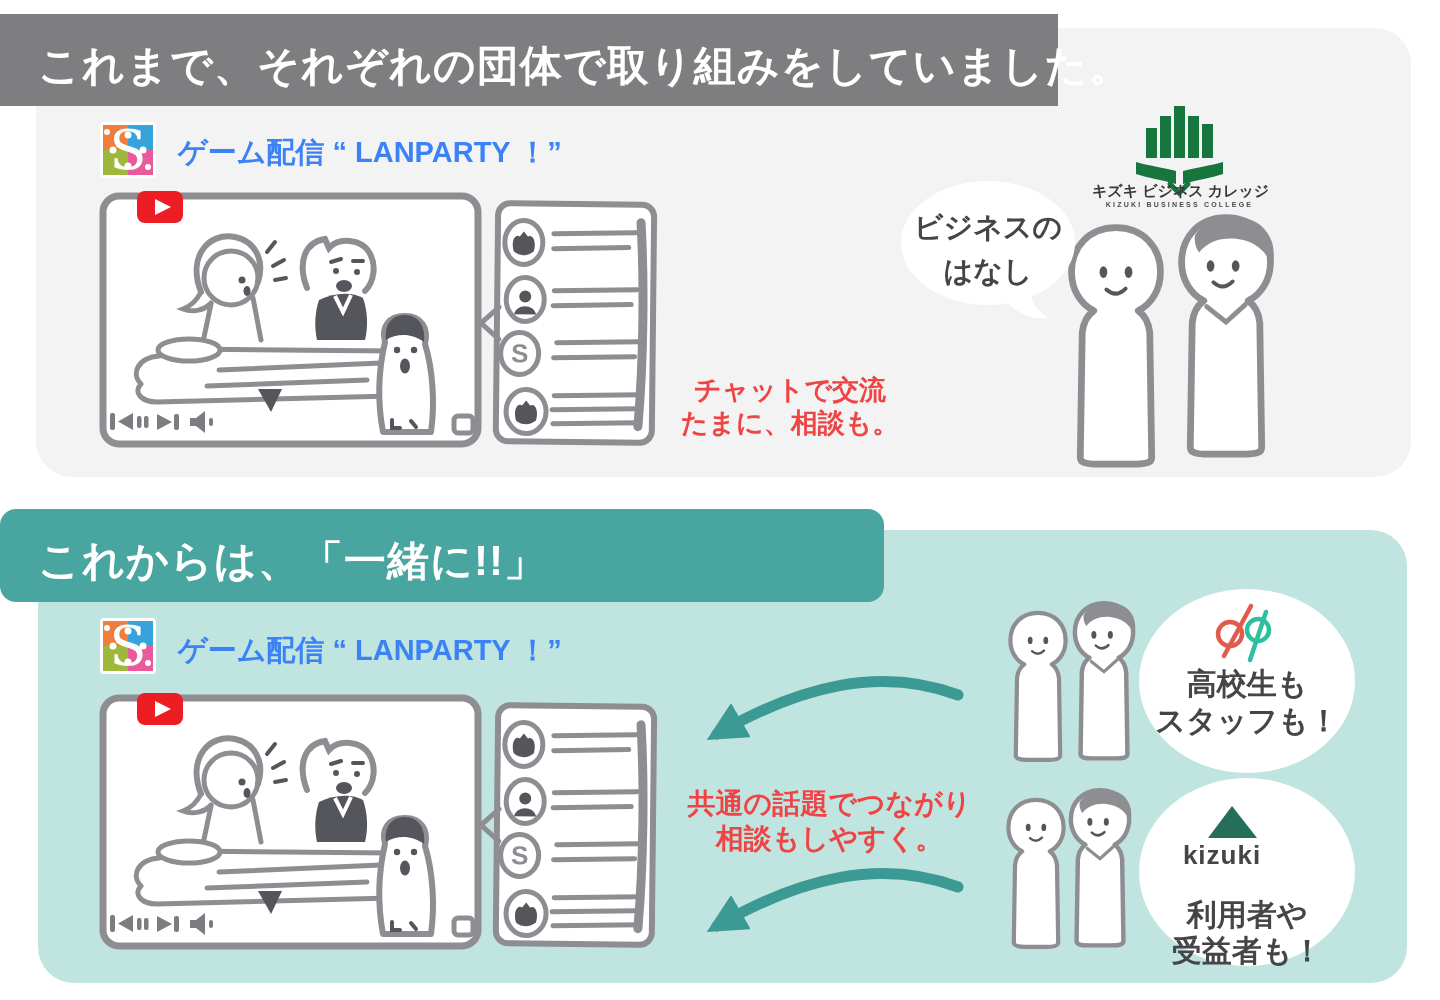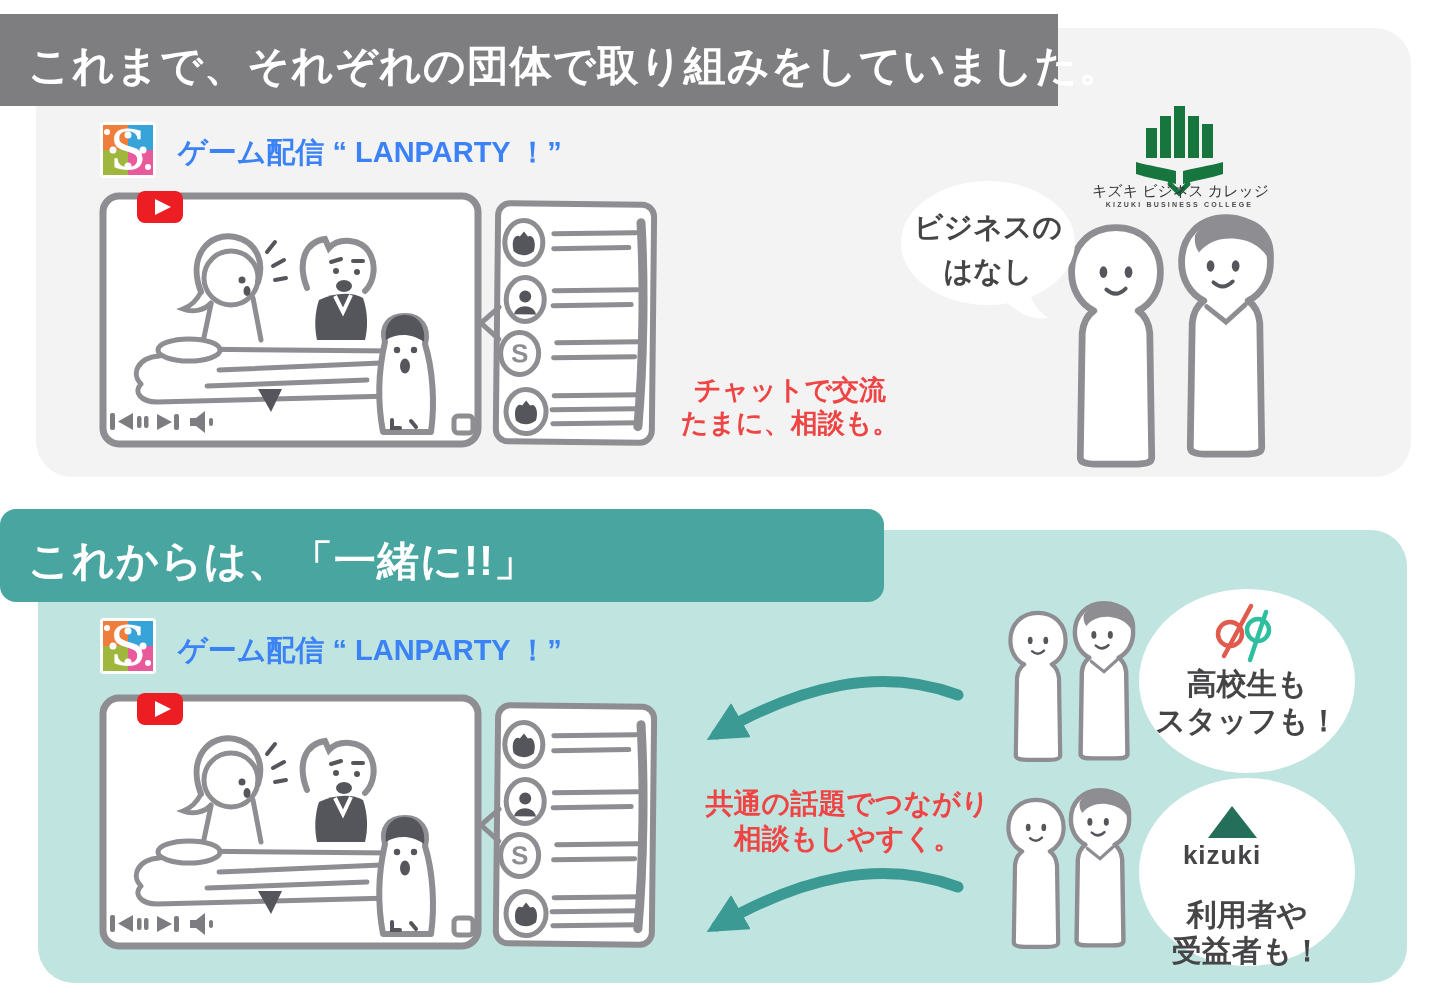--- a/index.html
+++ b/index.html
@@ -5,33 +5,33 @@
   html,body{margin:0;padding:0;}
   body{width:1440px;height:1000px;background:#ffffff;font-family:"Liberation Sans","DejaVu Sans",sans-serif;overflow:hidden;}
   .canvas{position:relative;width:1440px;height:1000px;}
   .abs{position:absolute;}
   .panel{border-radius:36px;}
   .panel-before{left:36px;top:28px;width:1375px;height:449px;background:#f3f3f4;}
   .panel-after{left:38px;top:530px;width:1369px;height:453px;background:#c0e4e0;}
   .banner{display:flex;align-items:center;color:#ffffff;font-weight:800;font-size:42px;letter-spacing:1px;white-space:nowrap;}
   .banner-before{left:0;top:14px;width:1058px;height:92px;background:#7e7e81;}
   .banner-after{left:0;top:509px;width:884px;height:93px;background:#49a5a0;border-radius:16px;}
-  .banner span{padding-left:28px;margin-top:11px;}
+  .banner span{padding-left:38px;margin-top:11px;}
   .art{left:0;top:0;width:1440px;height:1000px;pointer-events:none;}
   svg symbol{overflow:visible;}
   .stream-label{font-size:29px;font-weight:800;color:#3b82f6;white-space:nowrap;}
   .cap{font-weight:800;color:#ef4444;text-align:center;}
   .cap1{left:640px;top:374px;width:300px;font-size:27px;line-height:33px;}
-  .cap2{left:657px;top:786px;width:345px;font-size:28px;line-height:35px;margin-left:18px;}
+  .cap2{left:657px;top:786px;width:345px;font-size:28px;line-height:35px;}
   .bub-txt{font-weight:800;color:#454547;text-align:center;}
   .bub-biz{left:897px;top:205px;width:182px;font-size:29px;line-height:44px;}
   .bub-dxp{left:1139px;top:665px;width:216px;font-size:30px;line-height:37px;}
   .bub-kzk{left:1139px;top:897px;width:216px;font-size:30px;line-height:36px;}
   .kzk-brand{left:1132px;top:840px;width:180px;text-align:center;font-size:26px;font-weight:700;color:#454547;letter-spacing:1px;}
-  .kbc-name{left:1092px;top:182px;width:175px;text-align:center;font-size:15px;font-weight:400;color:#38383a;white-space:nowrap;}
+  .kbc-name{left:1092px;top:182px;width:175px;text-align:center;font-size:15px;font-weight:700;color:#38383a;white-space:nowrap;}
   .kbc-sub{left:1092px;top:201px;width:175px;text-align:center;font-size:7px;font-weight:700;letter-spacing:2.2px;color:#4a4a4c;white-space:nowrap;}
   
   .frame{fill:#fff;stroke:#8d8d92;stroke-width:7;stroke-linejoin:round;}
   .frame6{fill:#fff;stroke:#8d8d92;stroke-width:6;stroke-linejoin:round;}
   .frame5{fill:#fff;stroke:#8d8d92;stroke-width:5;stroke-linejoin:round;}
   .ln6{fill:none;stroke:#8d8d92;stroke-width:6;stroke-linecap:round;}
   .ln5{fill:none;stroke:#8d8d92;stroke-width:5;stroke-linecap:round;}
   .ln9{fill:none;stroke:#8d8d92;stroke-width:9;stroke-linecap:round;}
   .ln4d{fill:none;stroke:#55565c;stroke-width:4;stroke-linecap:round;}
   .dkf{fill:#55565c;}

